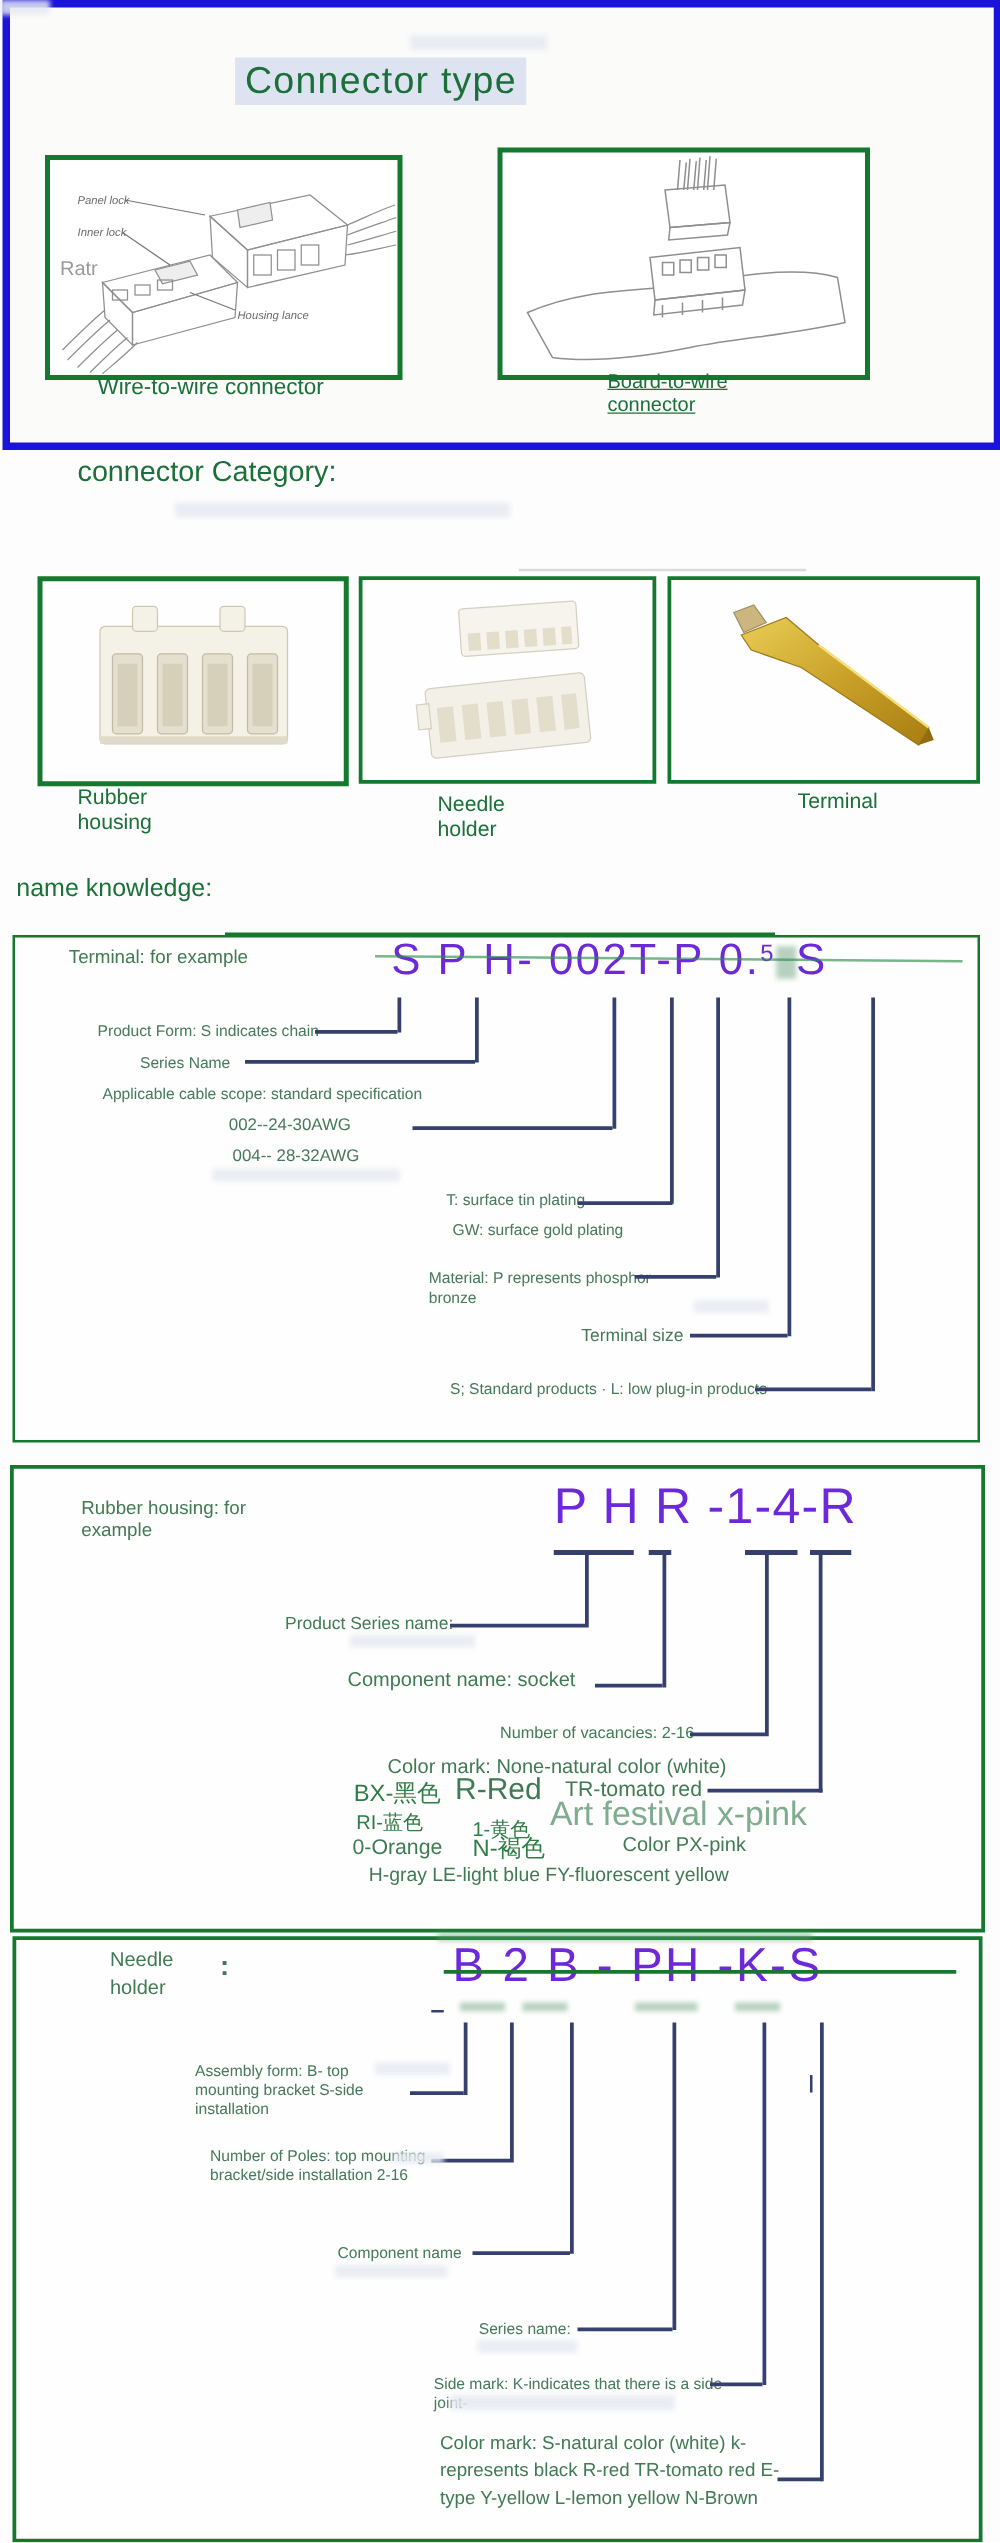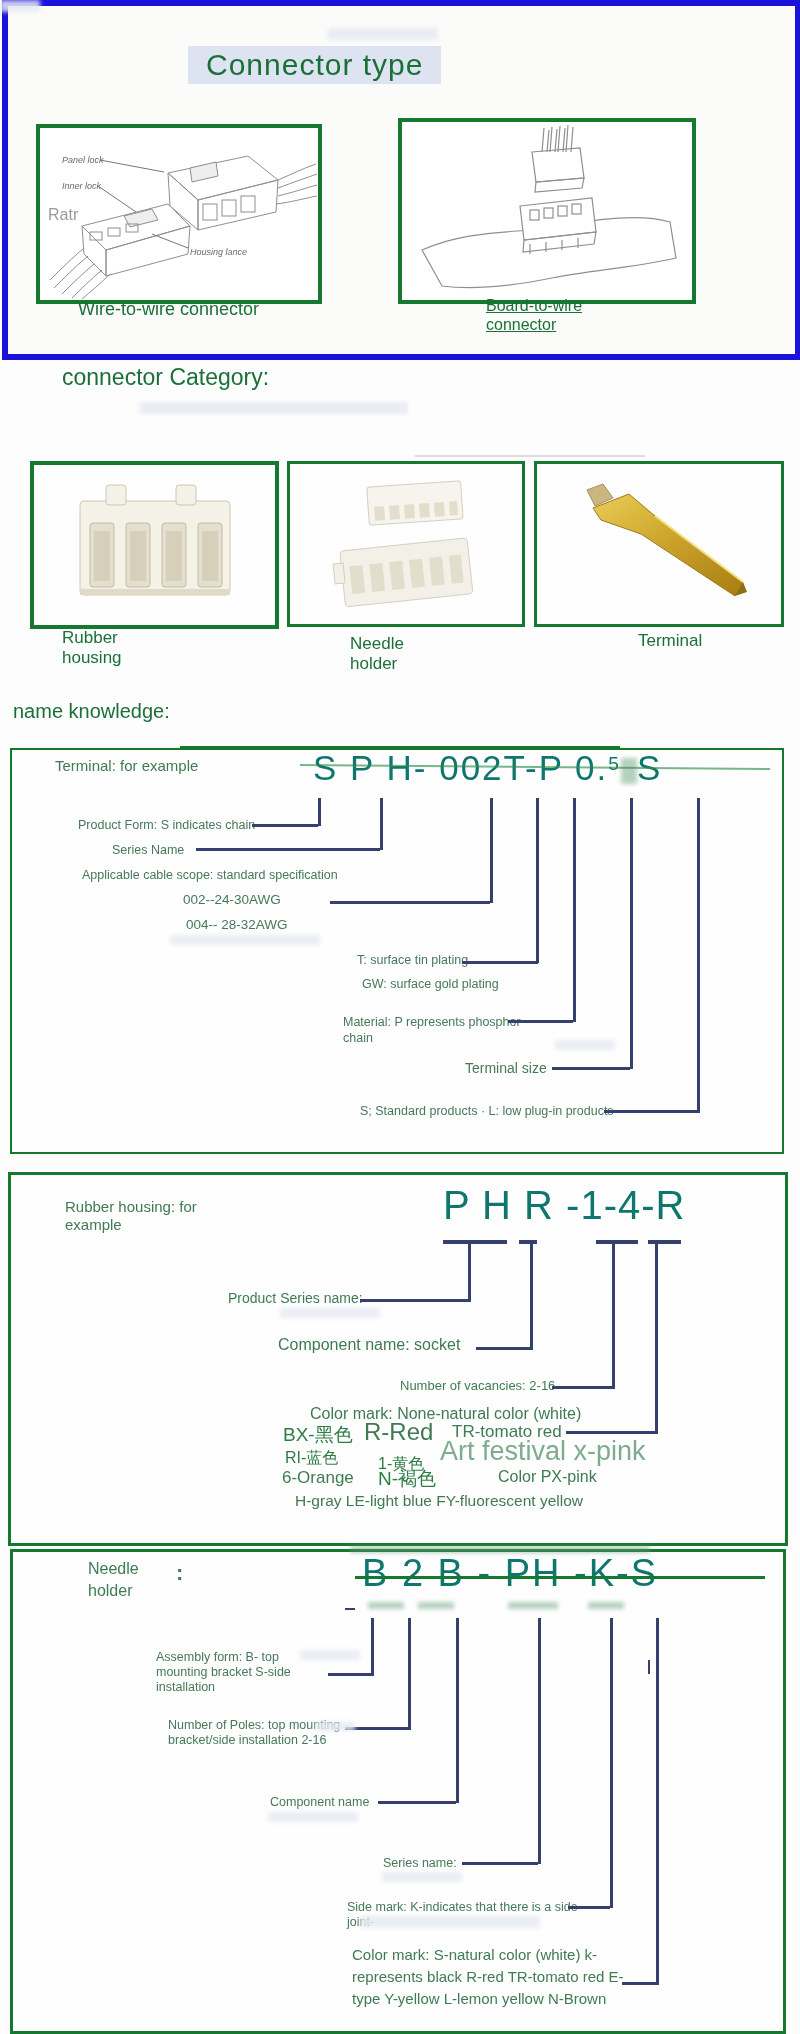--- a/index.html
+++ b/index.html
@@ -4,24 +4,24 @@
 <style>
   html,body{margin:0;padding:0;background:#ffffff;}
   .canvas{position:relative;width:800px;height:2034px;background:#fdfdfd;
           font-family:"Liberation Sans",sans-serif;overflow:hidden;}
   .abs{position:absolute;}
   .blue-frame{position:absolute;left:2px;top:0;width:787px;height:348px;
               border:6px solid #1c13da;background:#fbfbfa;}
   .gbox{position:absolute;border:4px solid #14782f;background:#ffffff;}
   .gbox2{position:absolute;border:3px solid #14782f;background:#fefefe;}
   .main-title{color:#1a7038;font-size:30px;letter-spacing:1px;
-              background:#dde3f0;padding:2px 18px;white-space:nowrap;}
+              background:#dde3f0;padding:2px 8px;white-space:nowrap;}
   .h-green{color:#1a7038;white-space:nowrap;}
   .caption{color:#1a7038;font-size:17px;line-height:20px;white-space:nowrap;}
-  .code{color:#0f766e;white-space:nowrap;font-weight:500;}
+  .code{color:#6d28d9;white-space:nowrap;font-weight:500;}
   .lbl{color:#46795a;font-size:12.5px;line-height:15px;white-space:nowrap;}
   .lbl2{color:#3f7a52;white-space:nowrap;}
   .stem{position:absolute;width:3px;background:#35406e;}
   .hline{position:absolute;height:3px;background:#35406e;}
   .useg{position:absolute;height:4px;background:#35406e;}
   .sm{position:absolute;background:#e7eaf2;filter:blur(2px);opacity:.85;}
   .gsm{position:absolute;background:#5f9a72;filter:blur(2px);opacity:.45;}
   .hair{position:absolute;height:2px;background:#2e8f4d;opacity:.65;}
   .strike{position:absolute;height:3px;background:#14782f;}
   svg text{font-family:"Liberation Sans",sans-serif;}
@@ -219,21 +219,21 @@
 
   <div class="abs lbl" style="left:186px;top:917px;font-size:13.5px;">004-- 28-32AWG</div>
   <div class="sm" style="left:170px;top:935px;width:150px;height:10px;"></div>
 
   <div class="abs lbl" style="left:357px;top:953px;">T: surface tin plating</div>
   <div class="hline" style="left:462px;top:961px;width:76px;"></div>
 
   <div class="abs lbl" style="left:362px;top:977px;">GW: surface gold plating</div>
 
   <div class="abs lbl" style="left:343px;top:1015px;">Material: P represents phosphor</div>
-  <div class="abs lbl" style="left:343px;top:1031px;">chain</div>
+  <div class="abs lbl" style="left:343px;top:1031px;">bronze</div>
   <div class="hline" style="left:508px;top:1020px;width:65px;"></div>
 
   <div class="abs lbl" style="left:465px;top:1061px;font-size:14px;">Terminal size</div>
   <div class="sm" style="left:555px;top:1040px;width:60px;height:10px;"></div>
   <div class="hline" style="left:552px;top:1067px;width:78px;"></div>
 
   <div class="abs lbl" style="left:360px;top:1104px;">S; Standard products · L: low plug-in products</div>
   <div class="hline" style="left:604px;top:1110px;width:93px;"></div>
 
   <div class="gbox2" style="left:8px;top:1172px;width:774px;height:368px;"></div>
@@ -269,21 +269,21 @@
 
   <div class="abs lbl2" style="left:283px;top:1422px;font-size:19px;color:#2e7d45;">BX-黑色</div>
   <div class="abs lbl2" style="left:364px;top:1418px;font-size:24px;">R-Red</div>
   <div class="abs lbl2" style="left:452px;top:1422px;font-size:17px;">TR-tomato red</div>
   <div class="hline" style="left:566px;top:1431px;width:92px;"></div>
 
   <div class="abs lbl2" style="left:285px;top:1448px;font-size:16px;color:#2e7d45;">RI-蓝色</div>
   <div class="abs lbl2" style="left:440px;top:1436px;font-size:27px;color:#7fab8e;">Art festival x-pink</div>
   <div class="abs lbl2" style="left:378px;top:1454px;font-size:16px;color:#2e7d45;">1-黄色</div>
 
-  <div class="abs lbl2" style="left:282px;top:1468px;font-size:17px;">6-Orange</div>
+  <div class="abs lbl2" style="left:282px;top:1468px;font-size:17px;">0-Orange</div>
   <div class="abs lbl2" style="left:378px;top:1466px;font-size:19px;color:#2e7d45;">N-褐色</div>
   <div class="abs lbl2" style="left:498px;top:1468px;font-size:16px;text-align:center;">Color PX-pink</div>
 
   <div class="abs lbl2" style="left:295px;top:1492px;font-size:15.5px;">H-gray LE-light blue FY-fluorescent yellow</div>
 
   <div class="gbox2" style="left:10px;top:1549px;width:770px;height:479px;"></div>
   <div class="gsm" style="left:350px;top:1546px;width:300px;height:7px;"></div>
 
   <div class="abs lbl2" style="left:88px;top:1558px;font-size:16px;line-height:22px;">
     <div>Needle</div>

